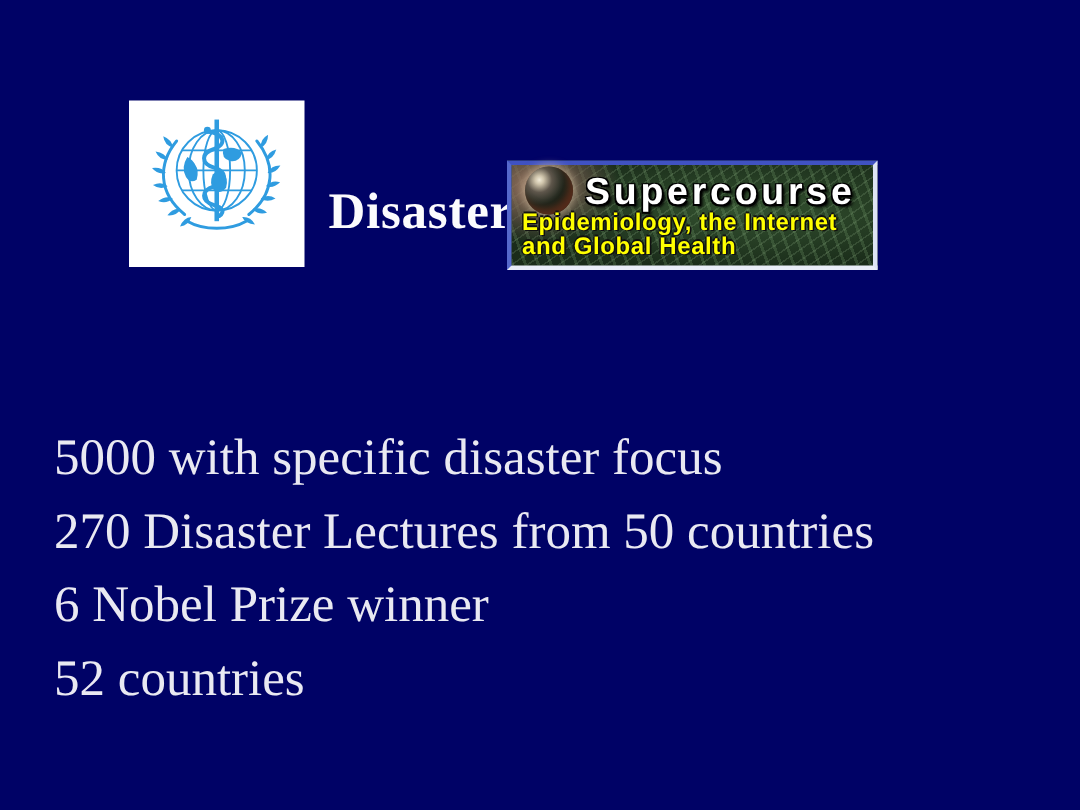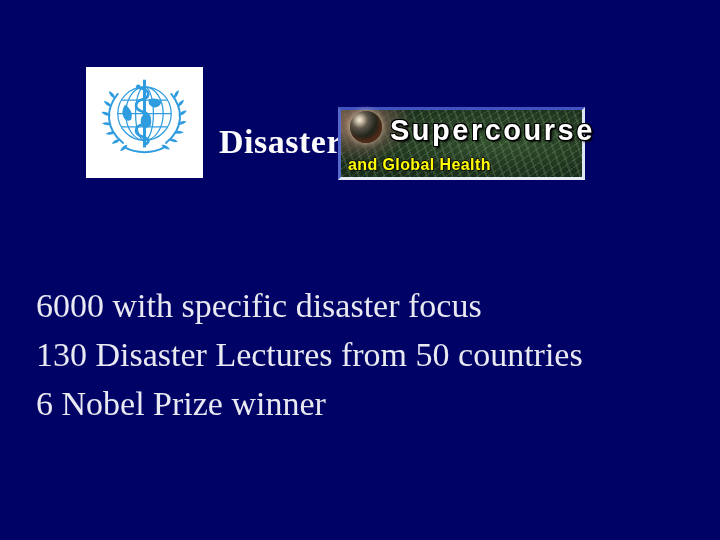--- a/index.html
+++ b/index.html
@@ -39,21 +39,21 @@
     font-family:"Liberation Sans","DejaVu Sans",sans-serif;
   }
   .globe{
     position:absolute;left:9px;top:1px;
     width:32px;height:32px;border-radius:50%;
     background:radial-gradient(circle at 30% 28%, #f2ecd9 0%, #cfc4ab 9%, #5e564b 26%, #1d241a 52%, #070a06 100%);
     box-shadow:0 0 5px 2px rgba(215,195,165,0.5), inset -3px -4px 5px rgba(140,60,35,0.55);
   }
   .sc-title{
     position:absolute;left:49px;top:4px;
-    font-size:29px;font-weight:bold;color:#ffffff;
+    font-size:25px;font-weight:bold;color:#ffffff;
     letter-spacing:2.5px;white-space:nowrap;
     text-shadow:-1px -1px 0 #000,1px -1px 0 #000,-1px 1px 0 #000,1px 1px 0 #000,2px 2px 2px #000;
     text-align:right;
   }
   .sc-sub{
     position:absolute;left:7px;
     font-size:16px;font-weight:bold;color:#ffff00;
     letter-spacing:0.4px;white-space:nowrap;
     text-shadow:-1px 0 0 #111,1px 1px 0 #111,0 -1px 0 #111,1px 0 0 #111;
   }
@@ -113,22 +113,24 @@
         </g>
       </g>
     </svg>
   </div>
 
   <div class="disaster-title">Disaster</div>
 
   <div class="banner">
     <div class="globe"></div>
     <div class="sc-title">Supercourse</div>
+    <div class="sc-sub sc-line2">Epidemiology, the Internet</div>
     <div class="sc-sub sc-line3">and Global Health</div>
   </div>
 
   <div class="body-text">
-    <div class="body-line">6000 with specific disaster focus</div>
-    <div class="body-line">130 Disaster Lectures from 50 countries</div>
+    <div class="body-line">5000 with specific disaster focus</div>
+    <div class="body-line">270 Disaster Lectures from 50 countries</div>
     <div class="body-line">6 Nobel Prize winner</div>
+    <div class="body-line">52 countries</div>
   </div>
 
 </div>
 
 </body></html>

